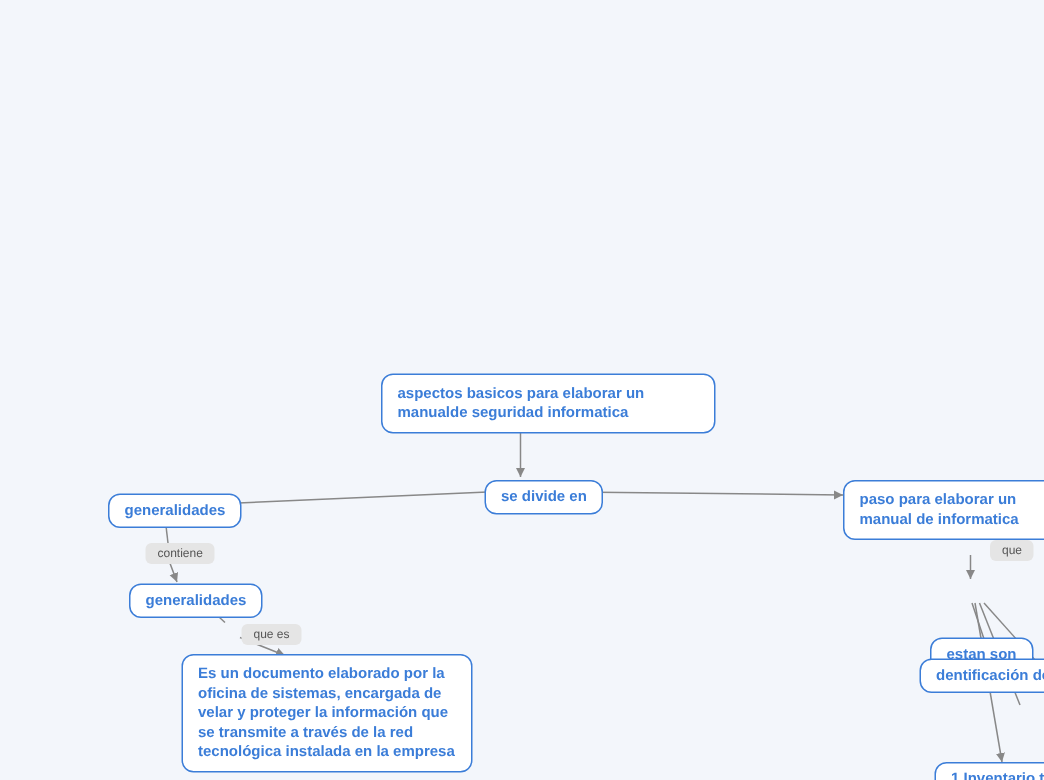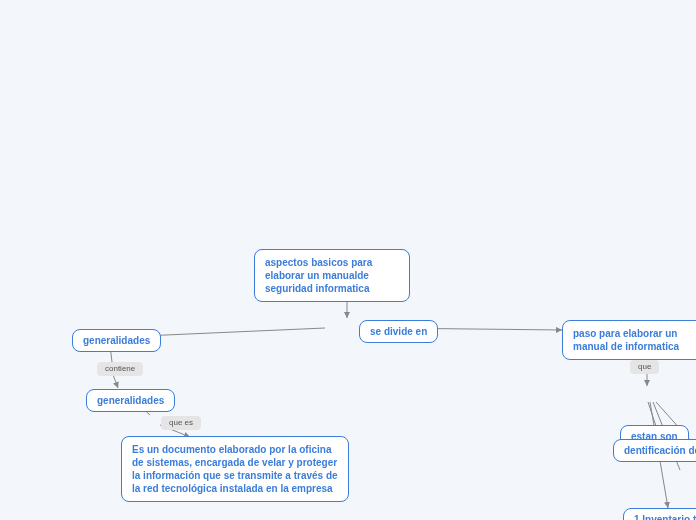--- a/index.html
+++ b/index.html
@@ -67,35 +67,35 @@
   <line x1="645" y1="341" x2="647" y2="360" stroke="#888" stroke-width="1"></line>
   <line x1="647" y1="370" x2="647" y2="386" stroke="#888" stroke-width="1" marker-end="url(#arrow)"></line>
 
   <line x1="648" y1="402" x2="660" y2="438" stroke="#888" stroke-width="1" marker-end="url(#arrow)"></line>
 
   <line x1="650" y1="402" x2="668" y2="508" stroke="#888" stroke-width="1" marker-end="url(#arrow)"></line>
   <line x1="653" y1="402" x2="680" y2="470" stroke="#888" stroke-width="1"></line>
   <line x1="656" y1="402" x2="690" y2="440" stroke="#888" stroke-width="1"></line>
 </svg>
 
-<div class="node" style="left:254px; top:249px; width:156px;">aspectos basicos para elaborar un manualde seguridad informatica</div>
+<div class="node" style="left:254px; top:249px; width:223px;">aspectos basicos para elaborar un manualde seguridad informatica</div>
 
-<div class="node" style="left:323px; top:320px; padding:4px 10px;margin-left:36px;">se divide en</div>
+<div class="node" style="left:323px; top:320px; padding:4px 10px;">se divide en</div>
 
 <div class="node" style="left:72px; top:329px; padding:4px 10px;">generalidades</div>
 
 <div class="linklabel" style="left:97px; top:362px;">contiene</div>
 
 <div class="node" style="left:86px; top:389px; padding:4px 10px;">generalidades</div>
 
 <div class="linklabel" style="left:144px; top:416px;margin-left:17px;">que es</div>
 
-<div class="node" style="left:121px; top:436px; width:228px; font-weight:bold;">Es un documento elaborado por la oficina de sistemas, encargada de velar y proteger la información que se transmite a través de la red tecnológica instalada en la empresa</div>
+<div class="node" style="left:121px; top:436px; width:194px; font-weight:bold;">Es un documento elaborado por la oficina de sistemas, encargada de velar y proteger la información que se transmite a través de la red tecnológica instalada en la empresa</div>
 
 <div class="node" style="left:562px; top:320px; width:160px;">paso para elaborar un manual de informatica</div>
 
-<div class="linklabel" style="left:630px; top:360px;">que</div>
+<div class="linklabel" style="left:660px; top:360px;">que</div>
 
 <div class="node" style="left:620px; top:387px; padding:4px 10px;margin-top:38px;">estan son</div>
 
 <div class="node" style="left:613px; top:439px; width:120px; padding:4px 10px;">dentificación de la</div>
 
 <div class="node" style="left:623px; top:508px; width:120px; padding:4px 10px;">1 Inventario tec</div>
 
 </body></html>

